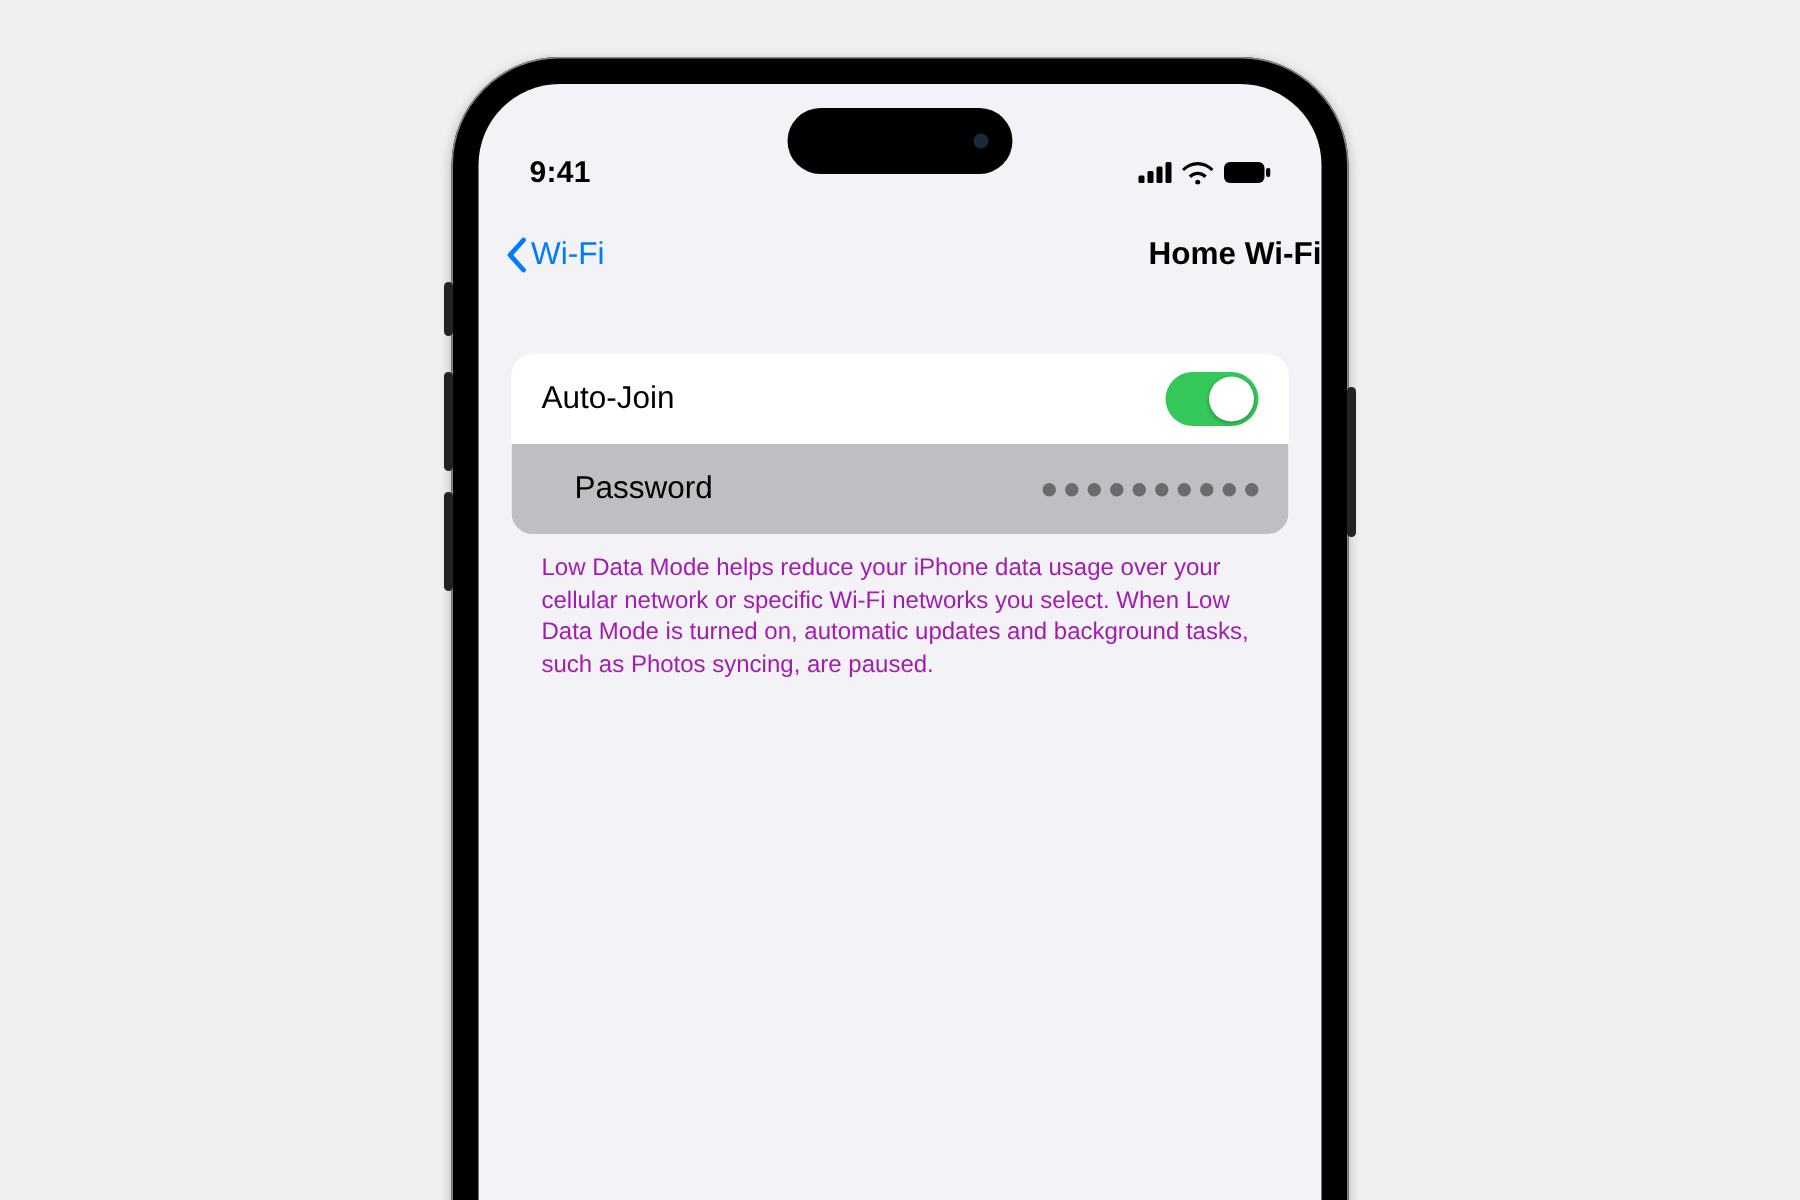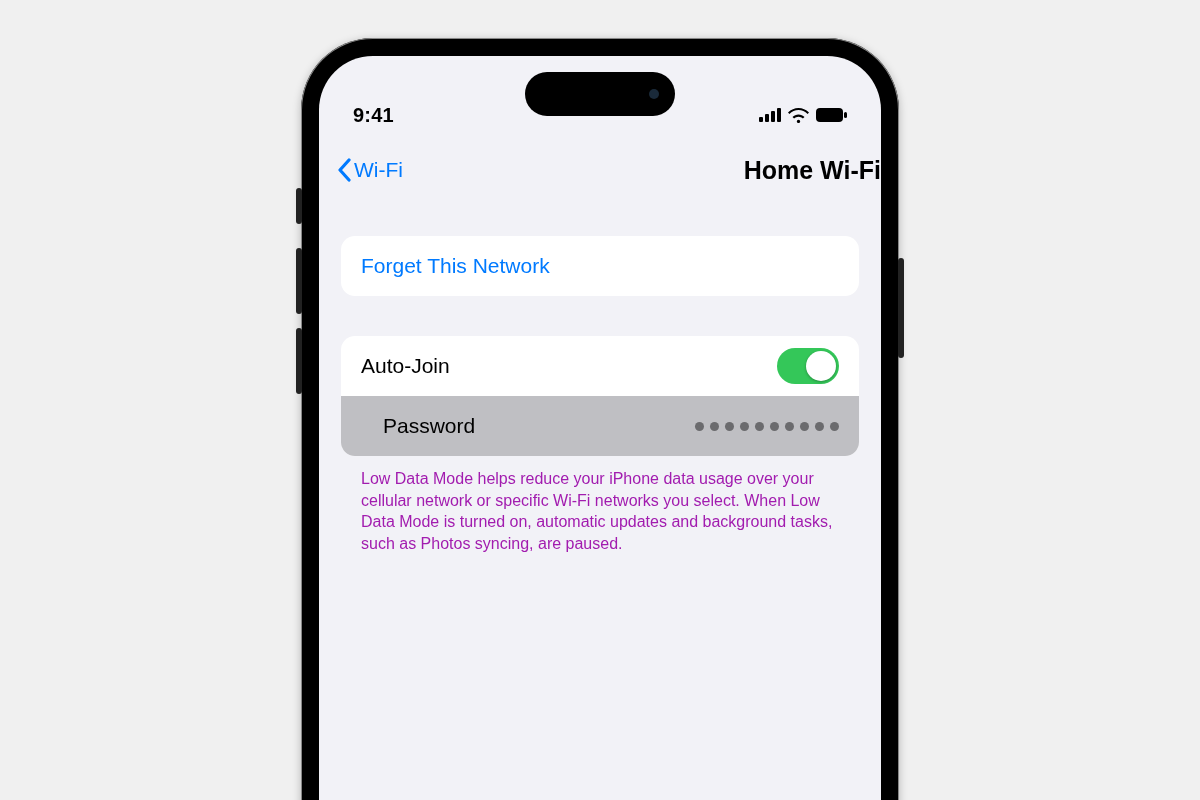--- a/index.html
+++ b/index.html
@@ -97,21 +97,21 @@
   .wifi-icon svg, .battery-icon svg { display:block; }
   .nav-bar {
     position: absolute;
     top: 88px; left:0; right:0;
     height: 52px;
     display:flex;
     align-items:center;
     justify-content:flex-end;
   }
   .nav-title {
-    font-size: 25px;
+    font-size: 21px;
     font-weight: 600;
   }
   .nav-back {
     position:absolute;
     left: 18px;
     display:flex;
     align-items:center;
     gap:2px;
     color:#007aff;
     font-size:21px;
@@ -201,25 +201,20 @@
           <svg width="15" height="24" viewBox="0 0 15 24">
               <path d="M12 2 L3 12 L12 22" stroke="#007aff" stroke-width="3.2" fill="none" stroke-linecap="round" stroke-linejoin="round"></path>
             </svg>
           <span>Wi-Fi</span>
         </div>
         <div class="nav-title">Home Wi-Fi</div>
       </div>
 
       <div class="content">
 
-        <div class="cell-group">
-          <div class="cell forget">
-            <span>Forget This Network</span>
-          </div>
-        </div>
 
         <div class="cell-group">
           <div class="cell">
             <span class="cell-label">Auto-Join</span>
             <div class="toggle on">
                 <div class="knob"></div>
               </div>
           </div>
           <div class="cell pwd">
             <span class="cell-label">Password</span>

